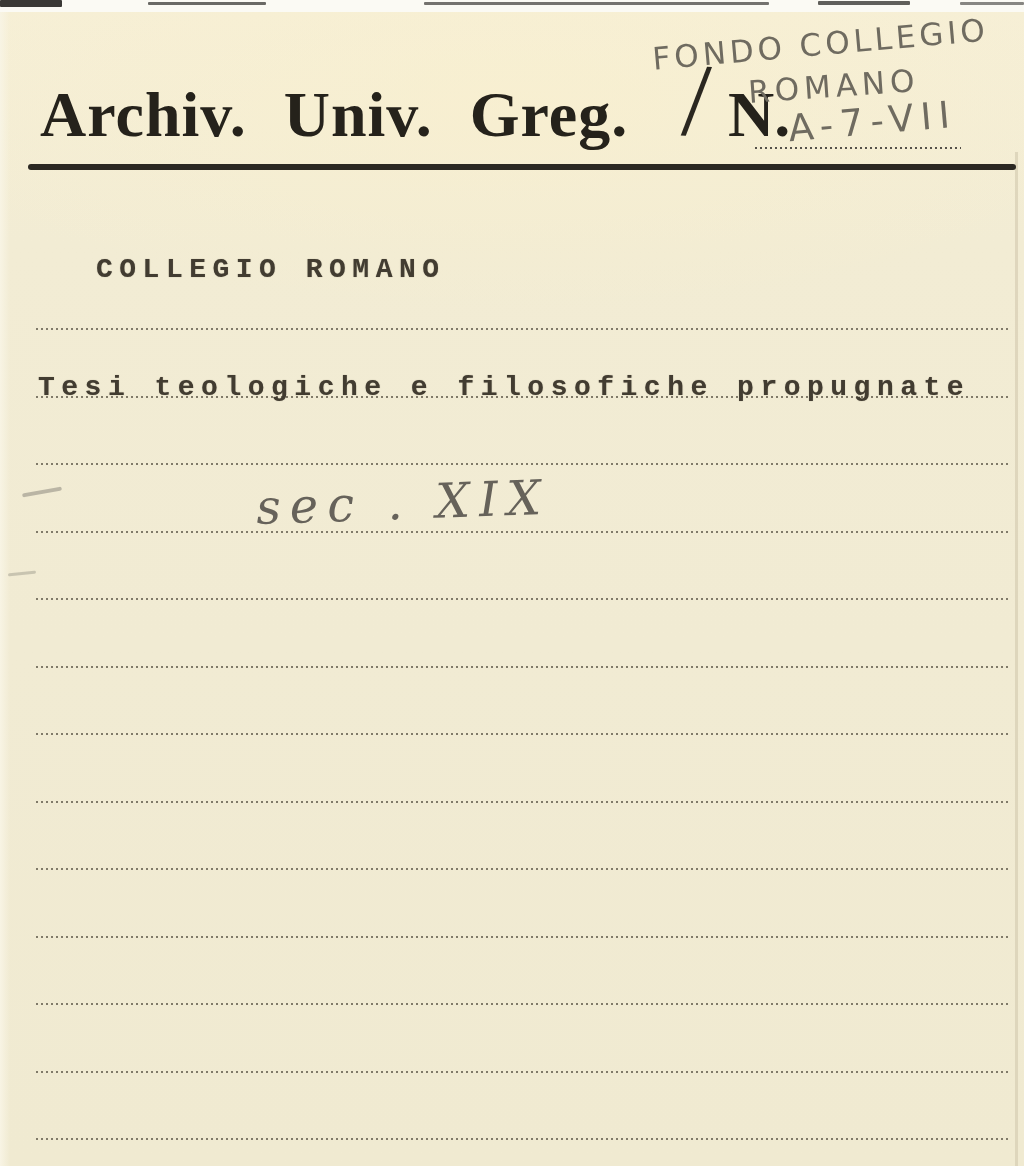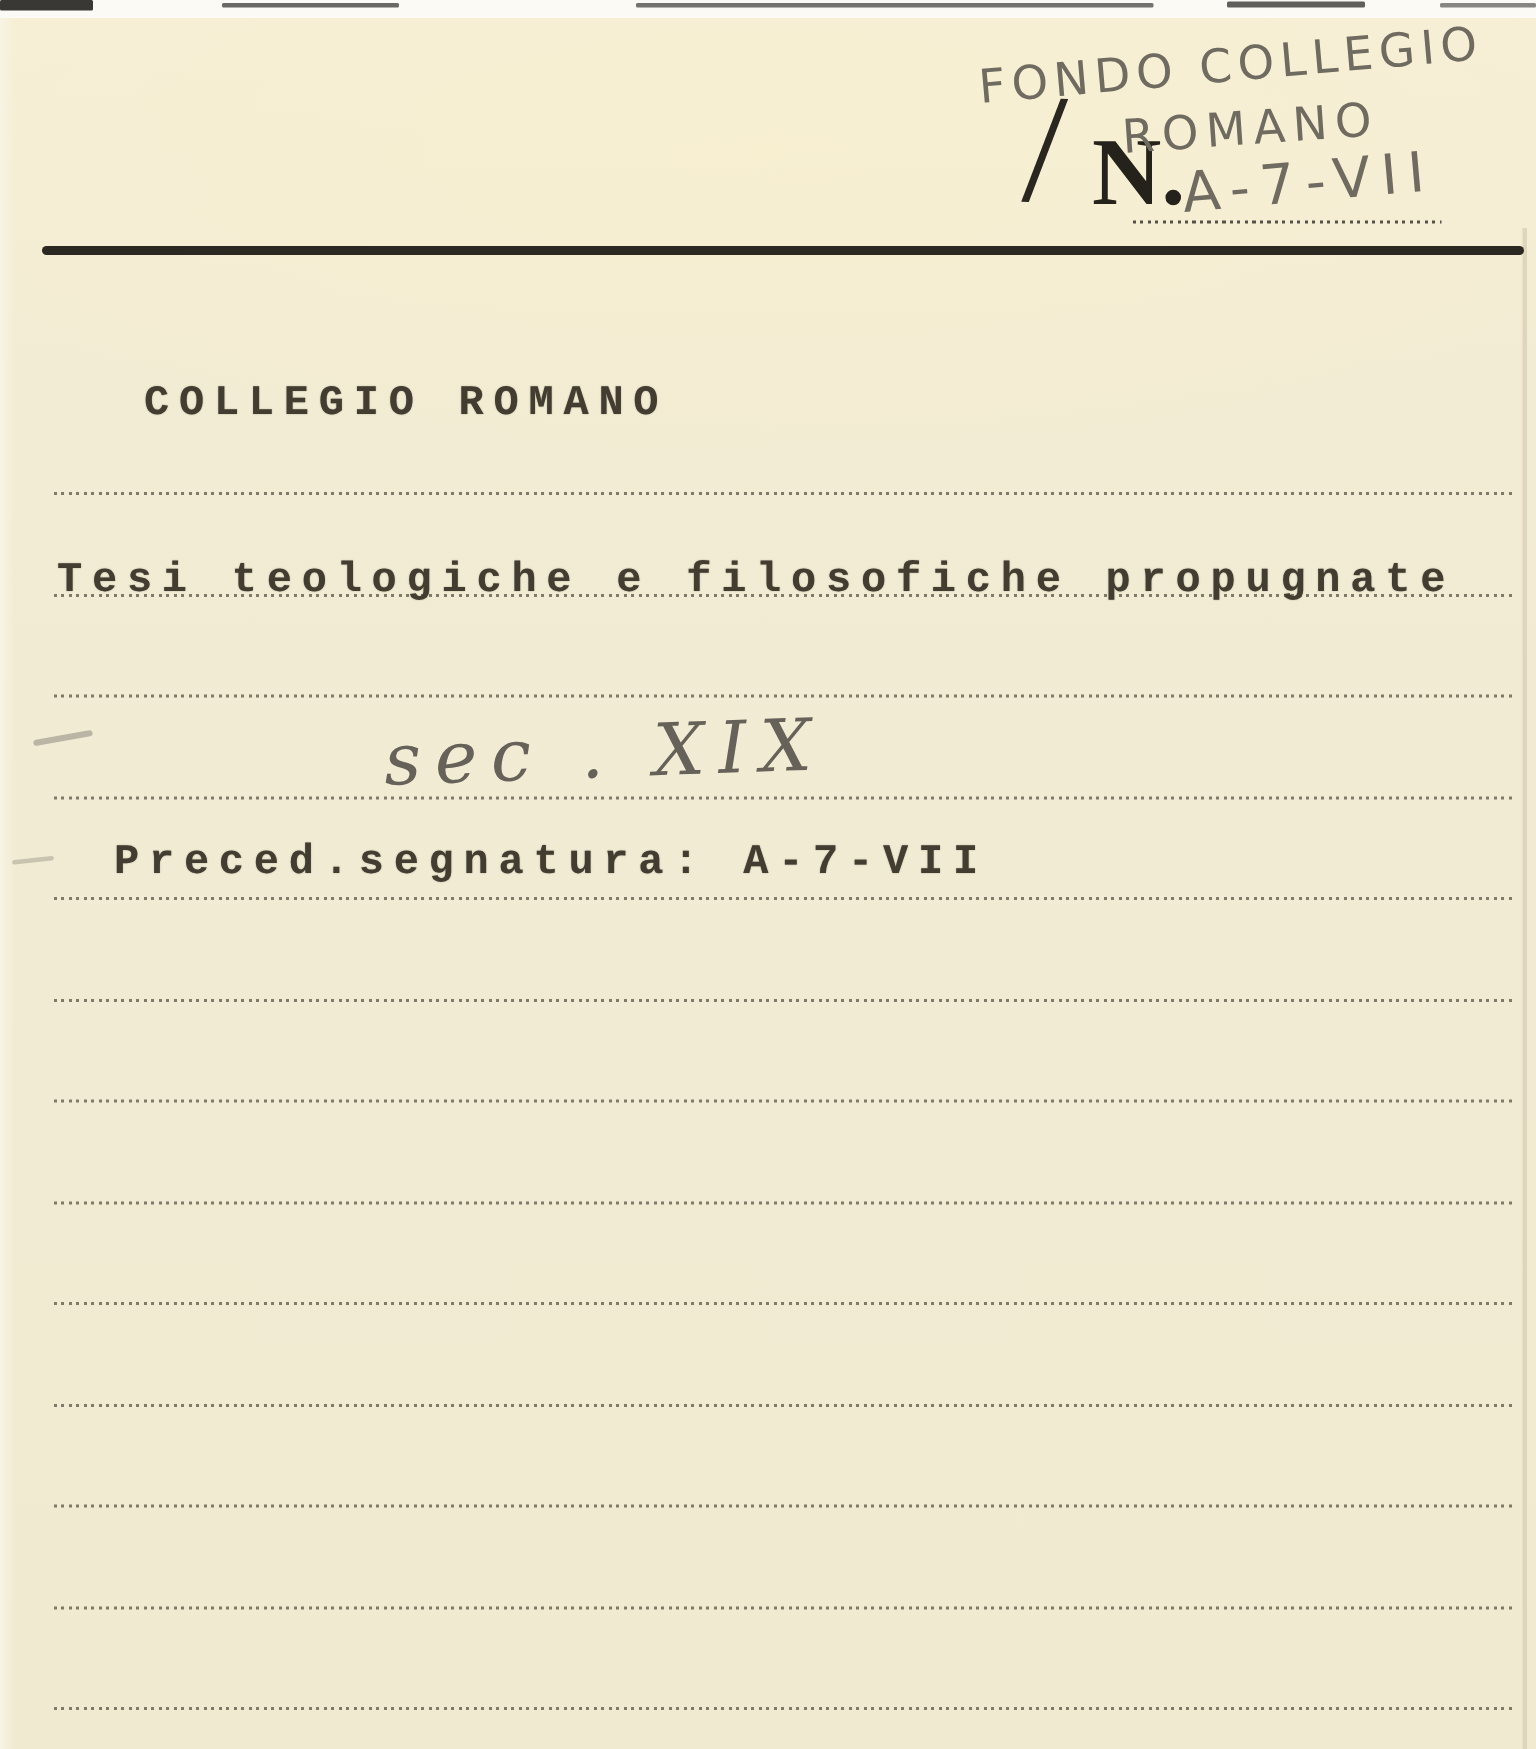--- a/index.html
+++ b/index.html
@@ -104,20 +104,21 @@
     <div class="scan-dash d2"></div>
     <div class="scan-dash d3"></div>
     <div class="scan-dash d4"></div>
     <div class="scan-dash d5"></div>
   </div>
 
   <div class="card">
     <div class="card-edge-left"></div>
     <div class="card-edge-right"></div>
 
+    <div class="printed-title">Archiv. Univ. Greg.</div>
     <div class="header-slash">/</div>
     <div class="number-label">N.</div>
 
     <div class="hand fondo-line1">FONDO COLLEGIO</div>
     <div class="hand fondo-line2">ROMANO</div>
     <div class="hand hand-number">A-7-VII</div>
     <div class="number-dotted"></div>
 
     <div class="thick-rule"></div>
 
@@ -133,18 +134,17 @@
         <div class="rule-dotted" style="top: 856px;"></div>
         <div class="rule-dotted" style="top: 923.5px;"></div>
         <div class="rule-dotted" style="top: 991px;"></div>
         <div class="rule-dotted" style="top: 1058.5px;"></div>
         <div class="rule-dotted" style="top: 1126px;"></div>
       </div>
 
     <div class="typed collection-heading">COLLEGIO ROMANO</div>
     <div class="typed desc-line1">Tesi teologiche e filosofiche propugnate</div>
     <div class="century">sec . XIX</div>
-    <div class="typed signature-line">Preced.segnatura: A-7-VII</div>
 
     <div class="pencil-mark m1"></div>
     <div class="pencil-mark m2"></div>
   </div>
 </div>
 
 </body></html>

